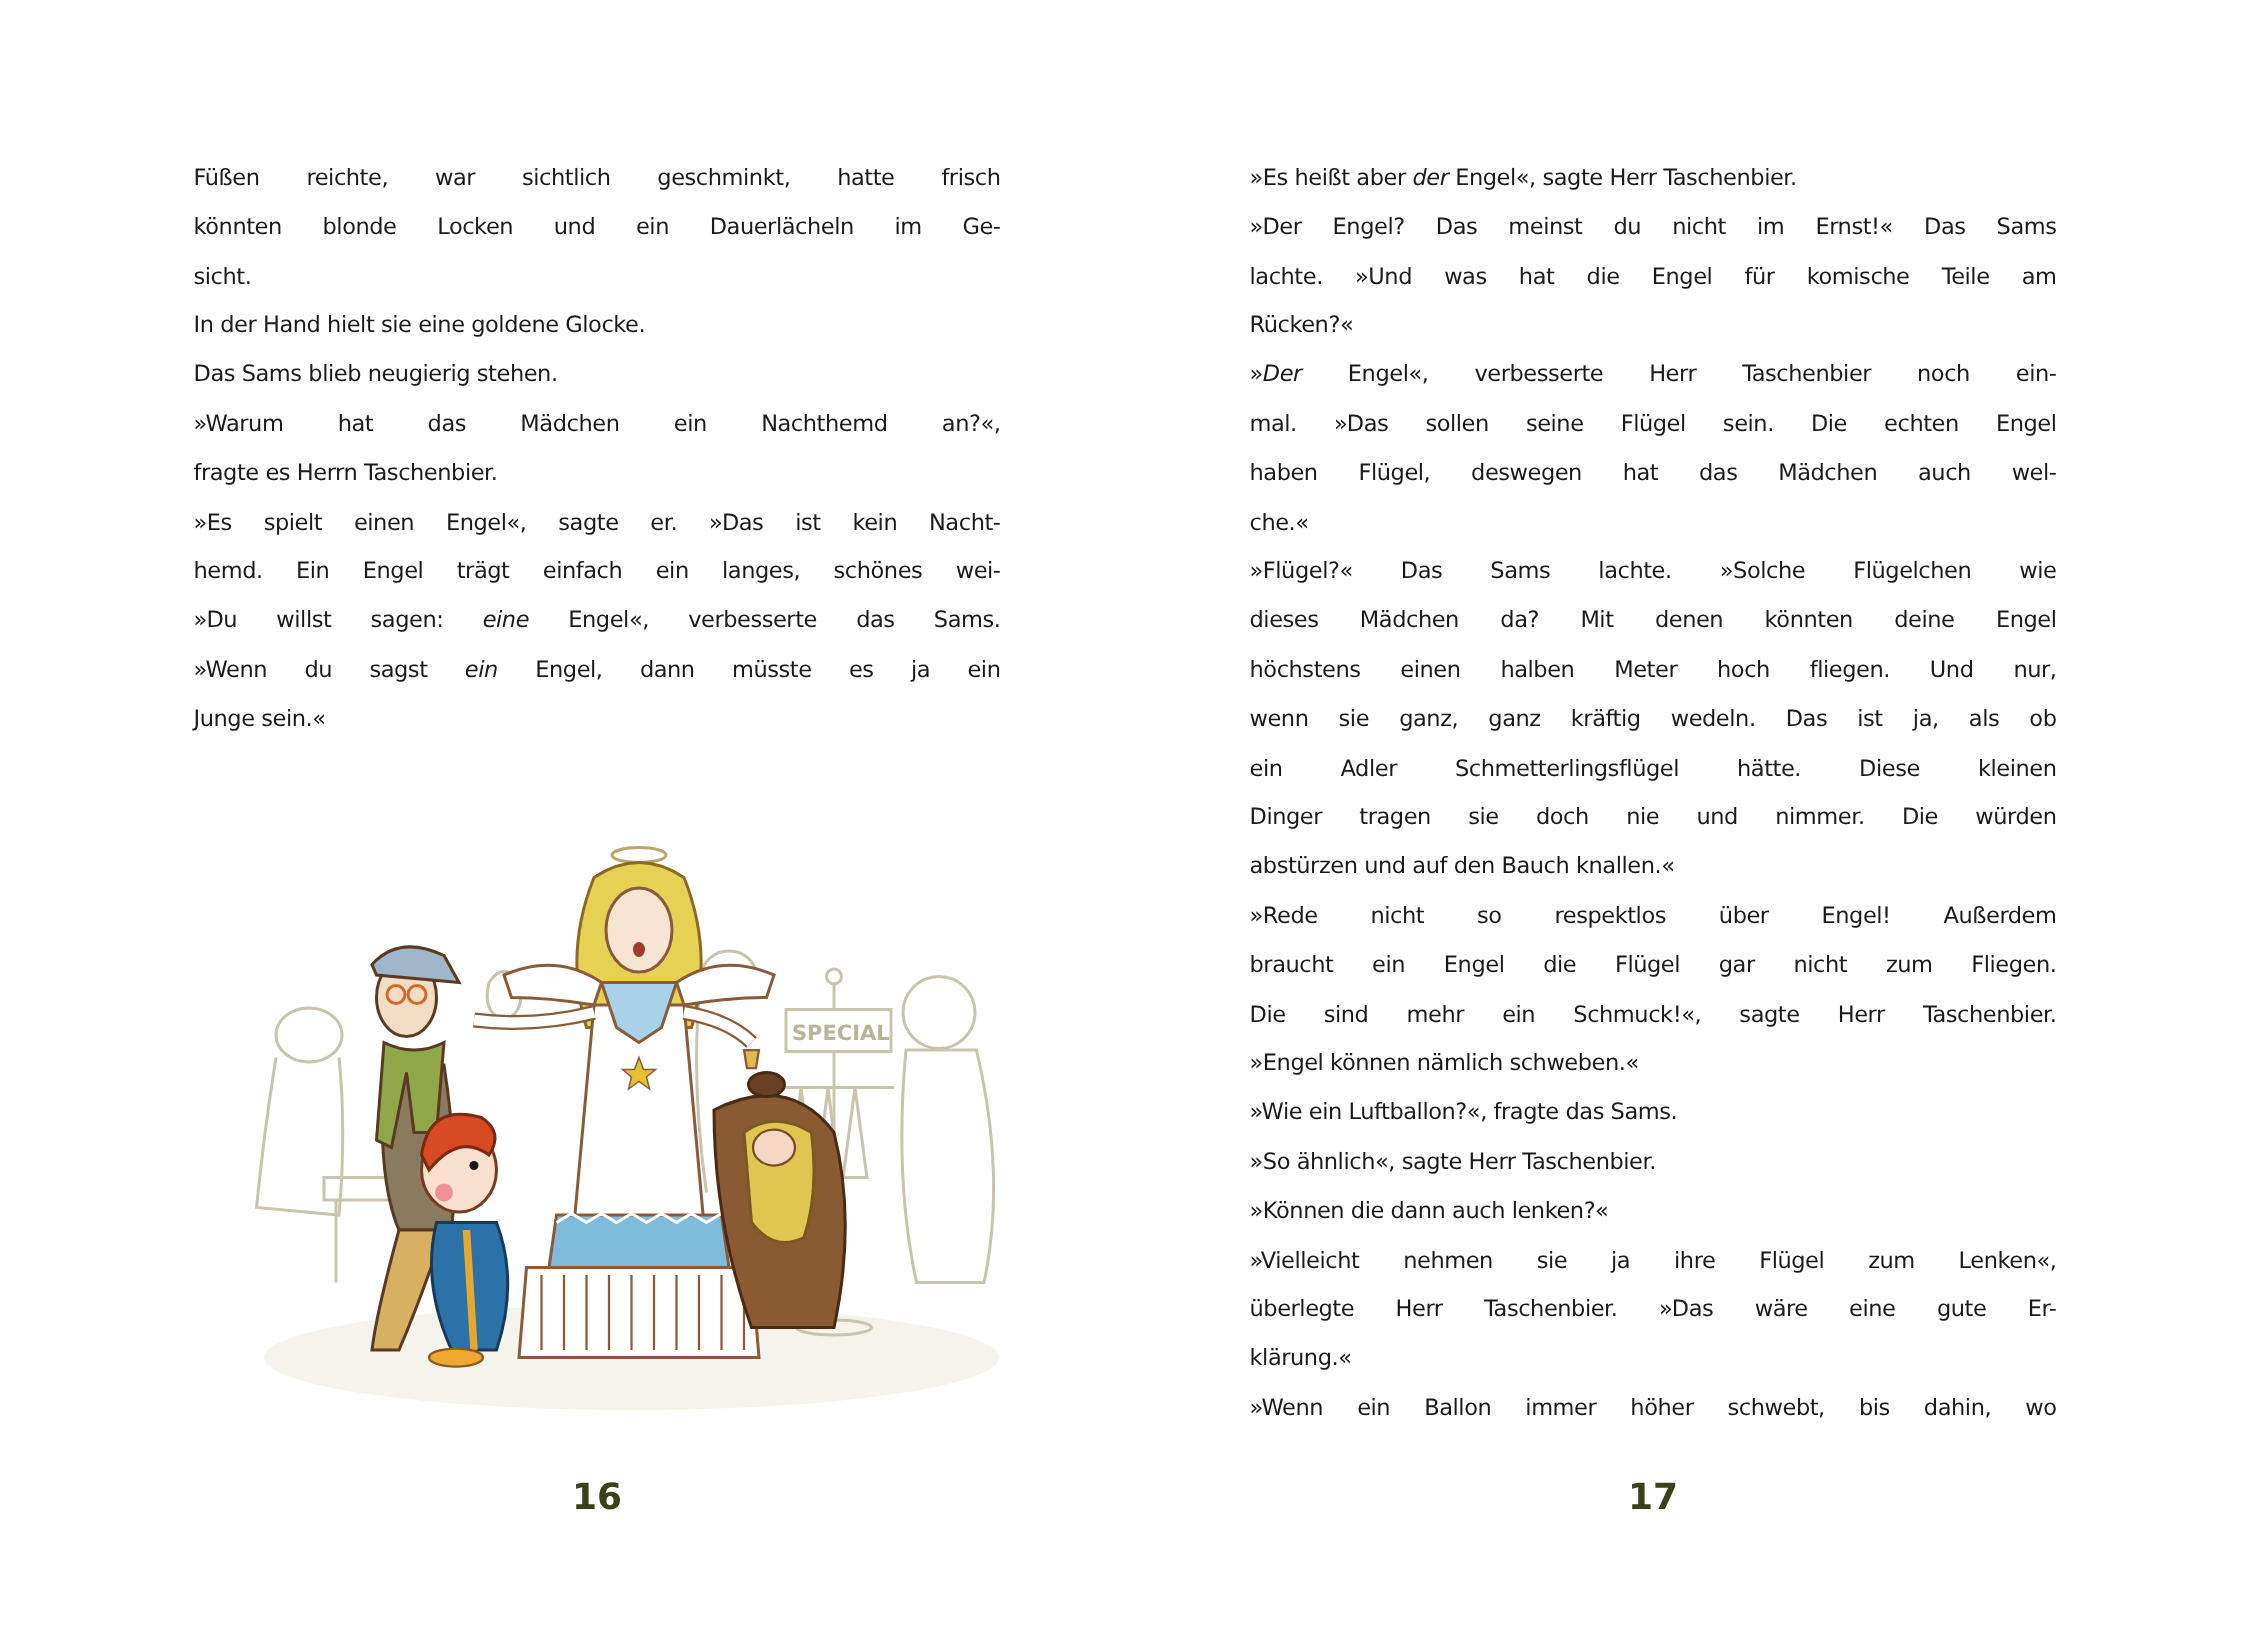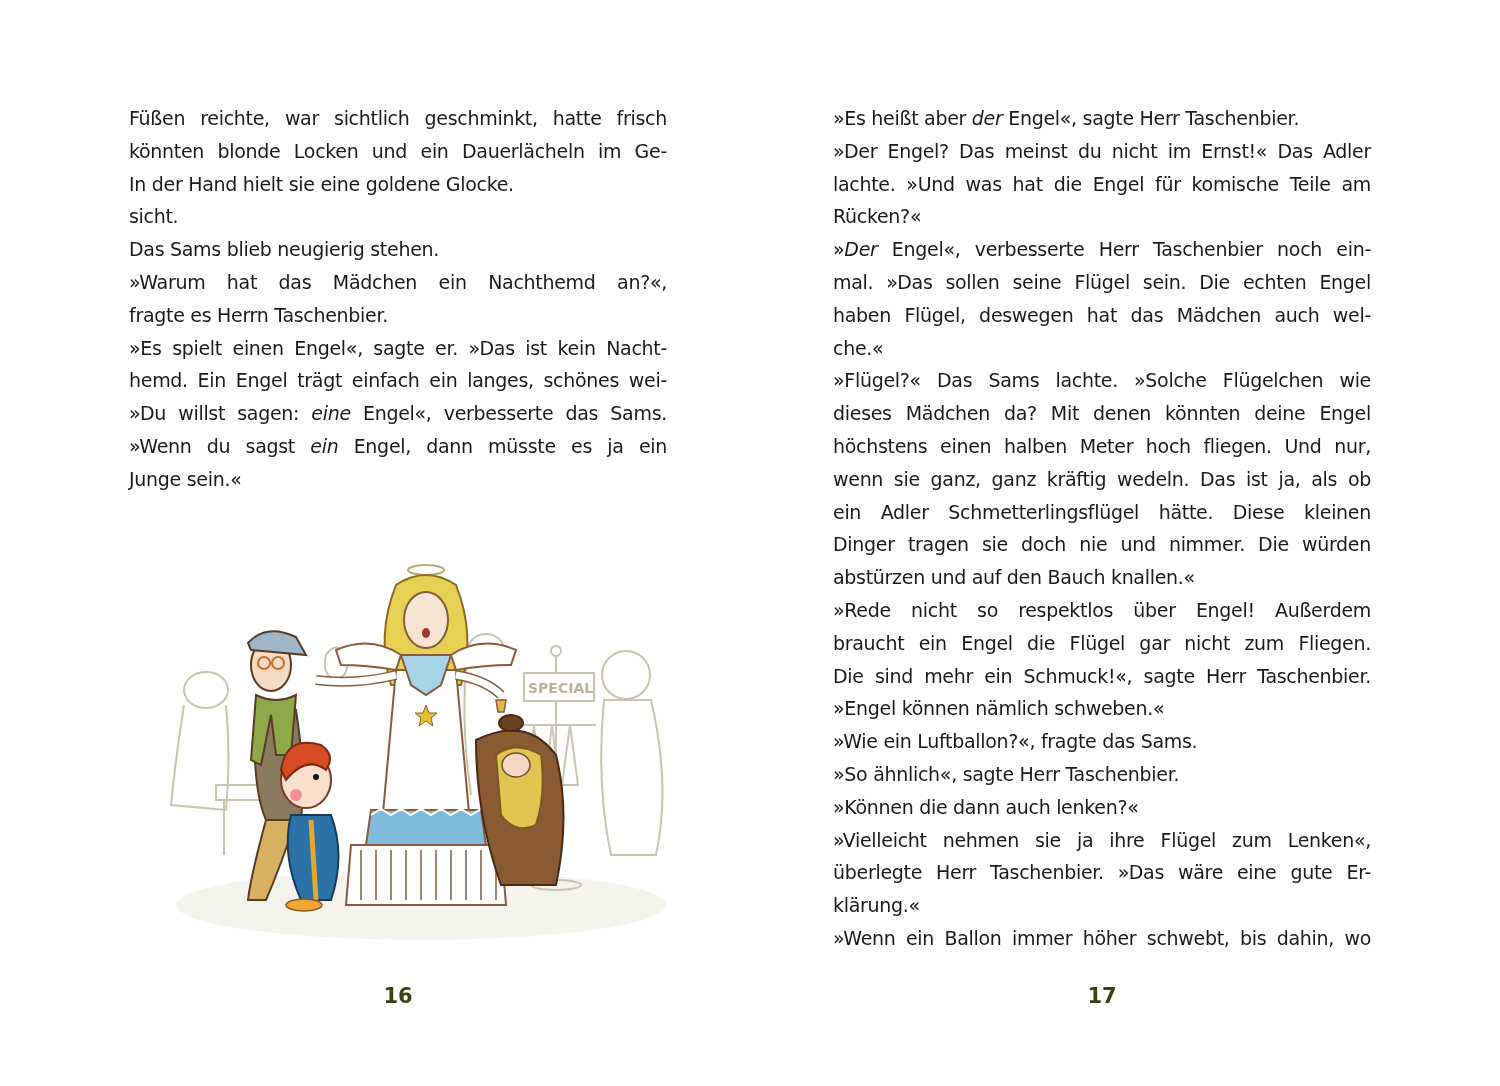--- a/index.html
+++ b/index.html
@@ -1,39 +1,39 @@
 <!DOCTYPE html>
 <html><head>
 <meta charset="utf-8">
 <style>
   html, body { margin: 0; padding: 0; background: #ffffff; }
   body { width: 1500px; height: 1086px; position: relative; overflow: hidden; font-family: "DejaVu Sans", sans-serif; color: #1a1a1a; }
   .page { position: absolute; top: 0; height: 1086px; width: 750px; }
   .page-left { left: 0; }
   .page-right { left: 750px; }
-  .text-block { position: absolute; font-size: 19px; line-height: 32.8px; letter-spacing: -0.3px; }
+  .text-block { position: absolute; font-size: 15px; line-height: 32.8px; letter-spacing: -0.3px; }
   .page-left .text-block { left: 129px; top: 102px; width: 538px; }
   .page-right .text-block { left: 833px; top: 102px; width: 538px; }
   .line { display: block; white-space: nowrap; height: 32.8px; }
   .line.just { text-align: justify; text-align-last: justify; }
   .line em { font-style: italic; }
-  .page-number { position: absolute; top: 984px; font-size: 21px; font-weight: bold; color: #3b4218; width: 60px; text-align: center; }
+  .page-number { position: absolute; top: 984px; font-size: 24px; font-weight: bold; color: #3b4218; width: 60px; text-align: center; }
   .pn-left { left: 368px; }
   .pn-right { left: 1072px; }
   .illustration { position: absolute; left: 156px; top: 555px; width: 530px; height: 395px; }
 </style>
 </head>
 <body>
 
 <div class="page page-left">
   <div class="text-block" id="left-text">
       <span class="line just">Füßen reichte, war sichtlich geschminkt, hatte frisch</span>
       <span class="line just">könnten blonde Locken und ein Dauerlächeln im Ge-</span>
+      <span class="line">sicht.</span>
       <span class="line">In der Hand hielt sie eine goldene Glocke.</span>
-      <span class="line">sicht.</span>
       <span class="line">Das Sams blieb neugierig stehen.</span>
       <span class="line just">»Warum hat das Mädchen ein Nachthemd an?«,</span>
       <span class="line">fragte es Herrn Taschenbier.</span>
       <span class="line just">»Es spielt einen Engel«, sagte er. »Das ist kein Nacht-</span>
       <span class="line just">hemd. Ein Engel trägt einfach ein langes, schönes wei-</span>
       <span class="line just">»Du willst sagen: <em>eine</em> Engel«, verbesserte das Sams.</span>
       <span class="line just">»Wenn du sagst <em>ein</em> Engel, dann müsste es ja ein</span>
       <span class="line">Junge sein.«</span>
     </div>
 
@@ -135,21 +135,21 @@
       </g>
     </svg>
   </div>
 
   <div class="page-number pn-left">16</div>
 </div>
 
 <div class="page page-right" style="left:0;">
   <div class="text-block" id="right-text">
       <span class="line">»Es heißt aber <em>der</em> Engel«, sagte Herr Taschenbier.</span>
-      <span class="line just">»Der Engel? Das meinst du nicht im Ernst!« Das Adler</span>
+      <span class="line just">»Der Engel? Das meinst du nicht im Ernst!« Das Sams</span>
       <span class="line just">lachte. »Und was hat die Engel für komische Teile am</span>
       <span class="line">Rücken?«</span>
       <span class="line just">»<em>Der</em> Engel«, verbesserte Herr Taschenbier noch ein-</span>
       <span class="line just">mal. »Das sollen seine Flügel sein. Die echten Engel</span>
       <span class="line just">haben Flügel, deswegen hat das Mädchen auch wel-</span>
       <span class="line">che.«</span>
       <span class="line just">»Flügel?« Das Sams lachte. »Solche Flügelchen wie</span>
       <span class="line just">dieses Mädchen da? Mit denen könnten deine Engel</span>
       <span class="line just">höchstens einen halben Meter hoch fliegen. Und nur,</span>
       <span class="line just">wenn sie ganz, ganz kräftig wedeln. Das ist ja, als ob</span>

